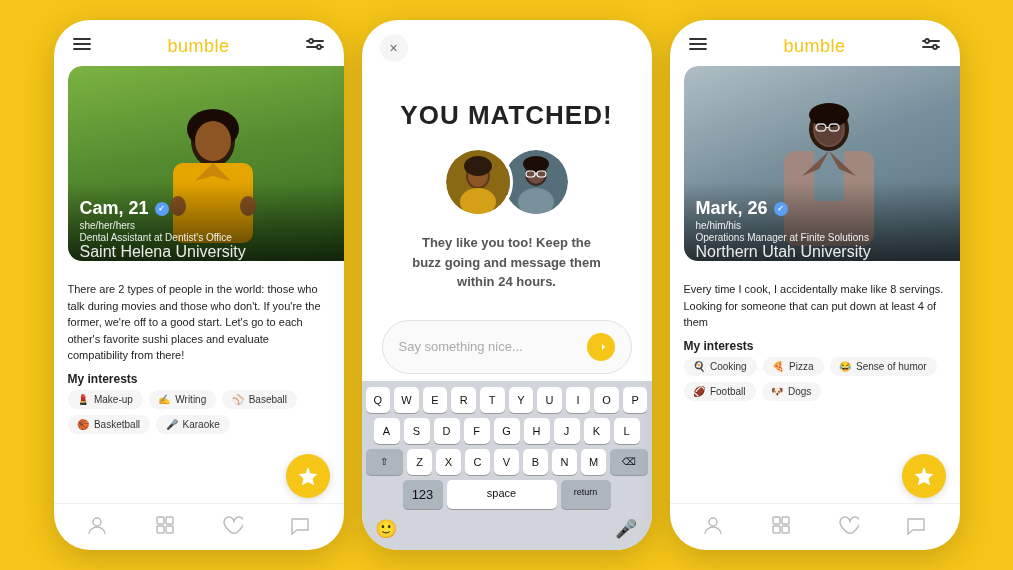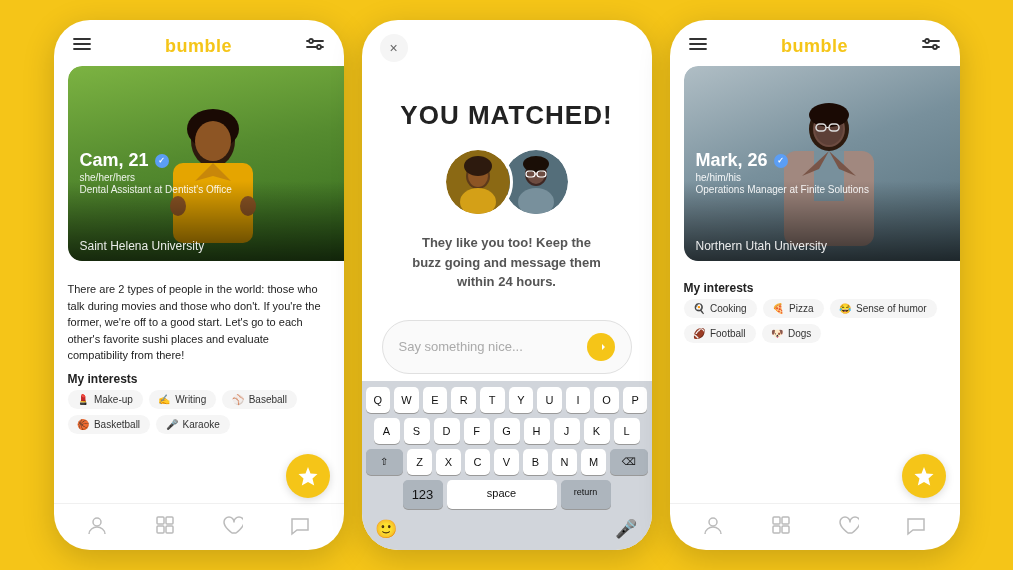--- a/index.html
+++ b/index.html
@@ -32,21 +32,21 @@
     .phone-header {
       display: flex;
       align-items: center;
       justify-content: space-between;
       padding: 14px 18px 8px;
       flex-shrink: 0;
     }
     .phone-header svg { width: 20px; height: 20px; }
     .header-title {
       font-size: 18px;
-      font-weight: 700;
+      font-weight: 400;
       color: #F5C518;
       letter-spacing: 0.5px;
     }
 
     
     .profile-image {
       width: 100%;
       height: 195px;
       position: relative;
       flex-shrink: 0;
@@ -56,21 +56,21 @@
     }
     .profile-image-gradient {
       position: absolute;
       bottom: 0; left: 0; right: 0;
       height: 80px;
       background: linear-gradient(transparent, rgba(0,0,0,0.65));
       border-radius: 0 0 12px 12px;
     }
     .profile-info {
       position: absolute;
-      bottom: 8px;
+      bottom: 0;
       left: 12px;
       color: #fff;
     }
     .profile-name {
       font-size: 18px;
       font-weight: 700;
       display: flex;
       align-items: center;
       gap: 6px;
     }
@@ -79,21 +79,21 @@
       background: #5B9EF5;
       border-radius: 50%;
       display: inline-flex;
       align-items: center;
       justify-content: center;
       font-size: 8px;
       color: #fff;
     }
     .profile-pronoun { font-size: 10px; opacity: 0.9; margin-top: 1px; }
     .profile-job { font-size: 10px; opacity: 0.9; margin-top: 1px; }
-    .profile-school { font-size: 12px; opacity: 0.9; margin-top: 44px; }
+    .profile-school { font-size: 16px; opacity: 0.9; }
 
     
     .phone-content {
       padding: 20px 14px;
       flex: 1;
       overflow: hidden;
       display: flex;
       flex-direction: column;
       gap: 8px;
     }
@@ -586,20 +586,21 @@
         <span>Mark, 26</span>
         <span class="verified-badge" style="background:#5B9EF5;">✓</span>
       </div>
       <div class="profile-pronoun">he/him/his</div>
       <div class="profile-job">Operations Manager at Finite Solutions</div>
       <div class="profile-school">Northern Utah University</div>
     </div>
   </div>
 
   <div class="phone-content">
+    <p class="bio-text">Every time I cook, I accidentally make like 8 servings. Looking for someone that can put down at least 4 of them</p>
     <div>
       <div class="interests-title">My interests</div>
       <div class="interests-grid">
         <div class="interest-tag">
             <span>🍳</span>
             <span>Cooking</span>
           </div>
         <div class="interest-tag">
             <span>🍕</span>
             <span>Pizza</span>

